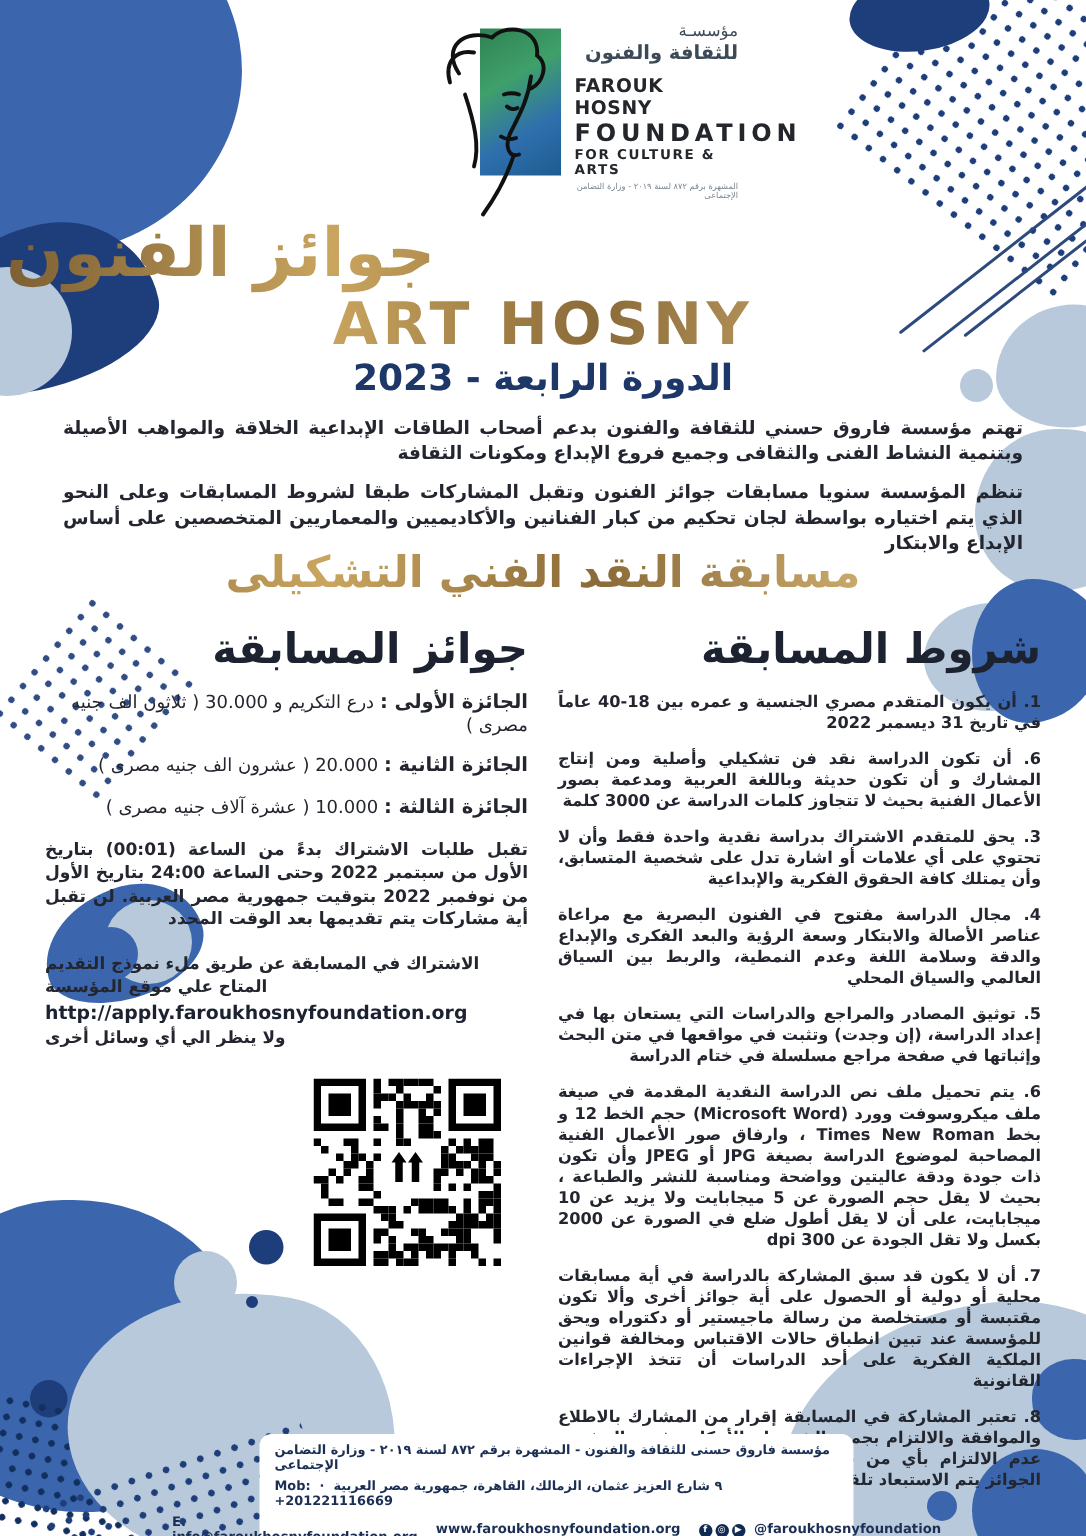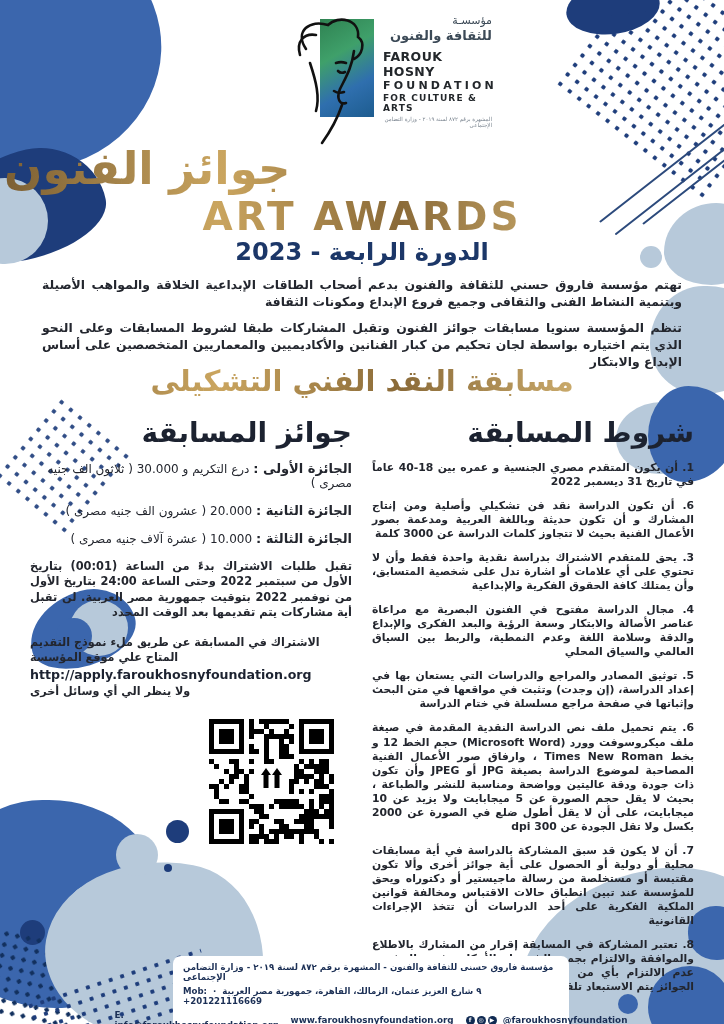--- a/index.html
+++ b/index.html
@@ -53,21 +53,21 @@
   
   .logo{position:absolute;left:276px;top:14px;width:190px;height:118px;display:flex;padding-left:44px;}
   .logo-art{position:relative;width:54px;height:98px;margin-top:5px;flex:0 0 auto;
     background:linear-gradient(150deg,#2f8252 0%,#3fa06a 35%,#2f6fae 68%,#1d5c8f 100%);}
   .logo-art svg{position:absolute;left:-44px;top:-8px;width:112px;height:134px;overflow:visible;}
   .logo-text{margin-right:0;margin-left:0;padding-left:9px;width:118px;color:#3c4a57;}
   .lt-ar1{font-size:11px;text-align:right;letter-spacing:1px;}
   .lt-ar2{font-size:18px;font-weight:bold;text-align:right;margin-top:1px;}
   .lt-ar3{font-size:13px;font-weight:bold;text-align:right;margin-top:1px;}
   .lt-en1{font-size:12.5px;font-weight:bold;color:#23272b;margin-top:6px;letter-spacing:.4px;}
-  .lt-en2{font-size:11px;font-weight:bold;color:#23272b;letter-spacing:3.2px;}
+  .lt-en2{font-size:16px;font-weight:bold;color:#23272b;letter-spacing:3.2px;}
   .lt-en3{font-size:9px;font-weight:bold;color:#23272b;letter-spacing:1.1px;margin-top:1px;}
   .lt-tag{font-size:5.5px;color:#7b8590;margin-top:3px;text-align:right;direction:rtl;}
 
   
   .title-ar{position:absolute;top:142px;left:4px;width:100%;text-align:left;font-size:45px;font-weight:bold;direction:rtl;}
   .title-en{position:absolute;top:194px;left:0;width:100%;text-align:center;font-size:39px;font-weight:800;letter-spacing:3px;}
   .gold{background:linear-gradient(90deg,#7c5f33 0%,#caa55f 30%,#8a6a38 55%,#d9b977 85%,#b08d4f 100%);
         -webkit-background-clip:text;background-clip:text;color:#a9853f;-webkit-text-fill-color:transparent;}
   .title-edition{position:absolute;top:238px;left:0;width:100%;text-align:center;font-size:24px;font-weight:bold;color:#1c3768;direction:rtl;}
 
@@ -164,21 +164,21 @@
         <div class="lt-ar1">مؤسسـة</div>
         <div class="lt-ar3">للثقافة والفنون</div>
         <div class="lt-en1">FAROUK HOSNY</div>
         <div class="lt-en2">FOUNDATION</div>
         <div class="lt-en3">FOR CULTURE &amp; ARTS</div>
         <div class="lt-tag">المشهرة برقم ٨٧٢ لسنة ٢٠١٩ - وزارة التضامن الإجتماعى</div>
       </div>
     </div>
 
     <div class="title-ar gold">جوائز الفنون</div>
-    <div class="title-en gold">ART AWARDS</div>
+    <div class="title-en gold">ART HOSNY</div>
     <div class="title-edition">الدورة الرابعة - 2023</div>
 
     <div class="intro">
       <p>تهتم مؤسسة فاروق حسني للثقافة والفنون بدعم أصحاب الطاقات الإبداعية الخلاقة والمواهب الأصيلة وبتنمية النشاط الفنى والثقافى وجميع فروع الإبداع ومكونات الثقافة</p>
       <p>تنظم المؤسسة سنويا مسابقات جوائز الفنون وتقبل المشاركات طبقا لشروط المسابقات وعلى النحو الذي يتم اختياره بواسطة لجان تحكيم من كبار الفنانين والأكاديميين والمعماريين المتخصصين على أساس الإبداع والابتكار</p>
     </div>
 
     <div class="section-title gold">مسابقة النقد الفني التشكيلى</div>
 
     <div class="cols">

